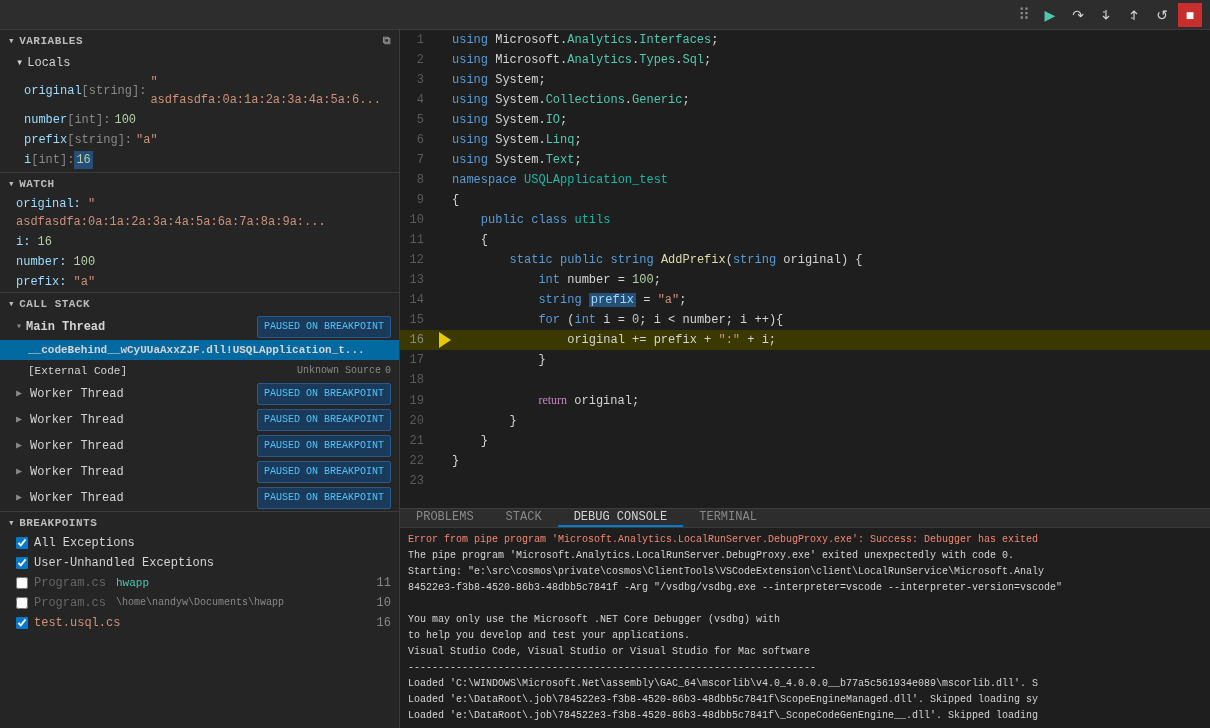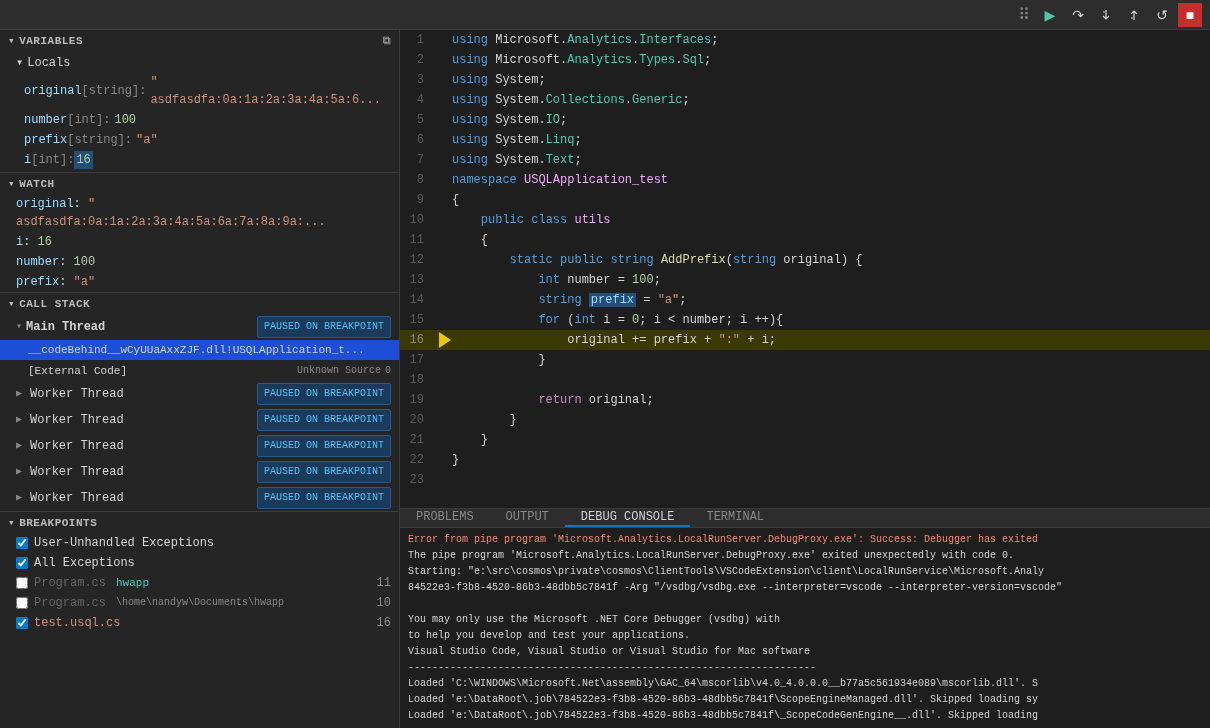--- a/index.html
+++ b/index.html
@@ -148,21 +148,21 @@
     }
     .stack-frame {
       padding: 1px 8px 1px 28px;
       font-size: 11px;
       line-height: 18px;
       color: #d4d4d4;
       white-space: nowrap;
       overflow: hidden;
       text-overflow: ellipsis;
     }
-    .stack-frame.active { background: #1d4ed8; }
+    .stack-frame.active { background: #0369a1; font-weight: bold; }
     .stack-frame-row {
       display: flex;
       align-items: center;
       padding: 2px 8px 1px 28px;
       font-size: 11px;
       line-height: 18px;
     }
     .stack-frame-name { color: #d4d4d4; flex: 1; overflow: hidden; text-overflow: ellipsis; white-space: nowrap; }
     .stack-frame-source { color: #888; font-size: 10px; }
     .stack-frame-line { color: #888; font-size: 10px; margin-left: 4px; }
@@ -243,25 +243,25 @@
       margin-left: 2px;
     }
     .code-content {
       flex: 1;
       font-size: 12px;
       white-space: pre;
       color: #d4d4d4;
     }
     
     .kw { color: #569cd6; }
-    .kw2 { color: #c586c0; }
+    .kw2 { color: #c586c0; font-family: Liberation Serif, serif; }
     .str { color: #ce9178; }
     .num { color: #b5cea8; }
     .fn { color: #dcdcaa; }
-    .type { color: #f0abfc; }
+    .type { color: #14b8a6; }
     .ns { color: #4ec9b0; }
 
     
     .bottom-panel {
       height: 220px;
       background: #1e1e1e;
       border-top: 1px solid #3c3c3c;
       display: flex;
       flex-direction: column;
     }
@@ -446,25 +446,25 @@
       </div>
     </div>
 
     <div class="breakpoints-section">
       <div class="section-header">
         <span>▾</span>
         <span>BREAKPOINTS</span>
       </div>
       <div class="bp-item">
         <input type="checkbox" class="bp-checkbox" checked="" style="">
-        <span class="bp-name">User-Unhandled Exceptions</span>
+        <span class="bp-name">All Exceptions</span>
       </div>
       <div class="bp-item">
         <input type="checkbox" class="bp-checkbox" checked="" style="">
-        <span class="bp-name">All Exceptions</span>
+        <span class="bp-name">User-Unhandled Exceptions</span>
       </div>
       <div class="bp-item">
         <input type="checkbox" class="bp-checkbox" style="">
         <span class="bp-name bp-disabled">Program.cs</span>
         <span style="color:#4ec9b0;font-size:11px;margin-left:4px;">hwapp</span>
         <span class="bp-line">11</span>
       </div>
       <div class="bp-item">
         <input type="checkbox" class="bp-checkbox" style="">
         <span class="bp-name bp-disabled">Program.cs</span>
@@ -621,21 +621,21 @@
         <span class="line-num">23</span>
         <span class="bp-dot"></span>
         <span class="code-content"> </span>
       </div>
 
     </div>
 
     <div class="bottom-panel">
       <div class="bottom-tabs">
         <div class="bottom-tab">PROBLEMS</div>
-        <div class="bottom-tab">OUTPUT</div>
+        <div class="bottom-tab">STACK</div>
         <div class="bottom-tab active">DEBUG CONSOLE</div>
         <div class="bottom-tab">TERMINAL</div>
       </div>
       <div class="bottom-content">
         <div class="console-line console-error">Error from pipe program 'Microsoft.Analytics.LocalRunServer.DebugProxy.exe': Success: Debugger has exited</div>
         <div class="console-line">The pipe program 'Microsoft.Analytics.LocalRunServer.DebugProxy.exe' exited unexpectedly with code 0.</div>
         <div class="console-line">Starting: "e:\src\cosmos\private\cosmos\ClientTools\VSCodeExtension\client\LocalRunService\Microsoft.Analy</div>
         <div class="console-line">84522e3-f3b8-4520-86b3-48dbb5c7841f -Arg "/vsdbg/vsdbg.exe --interpreter=vscode --interpreter-version=vscode"</div>
         <div class="console-line">&nbsp;</div>
         <div class="console-line">You may only use the Microsoft .NET Core Debugger (vsdbg) with</div>

